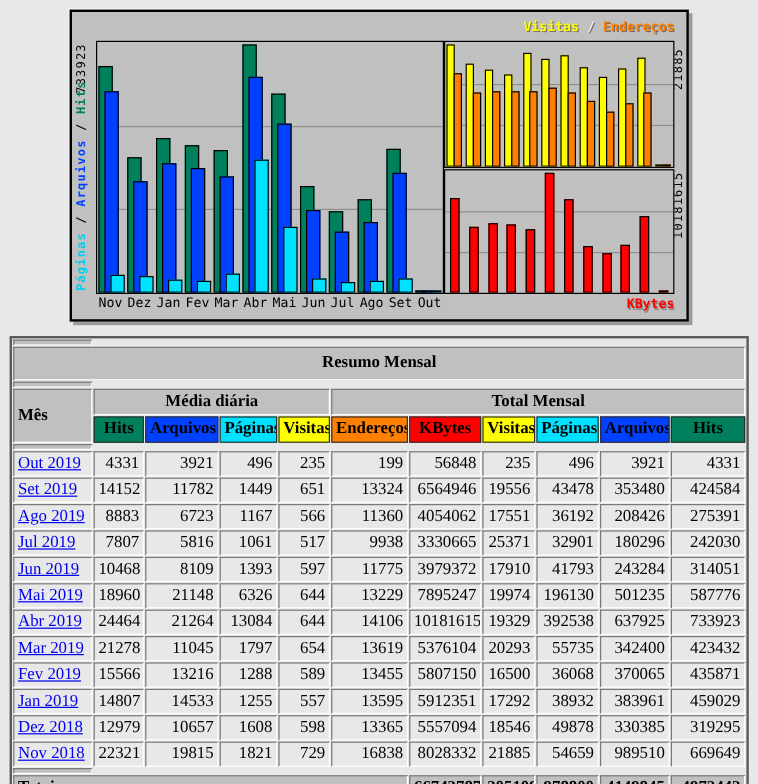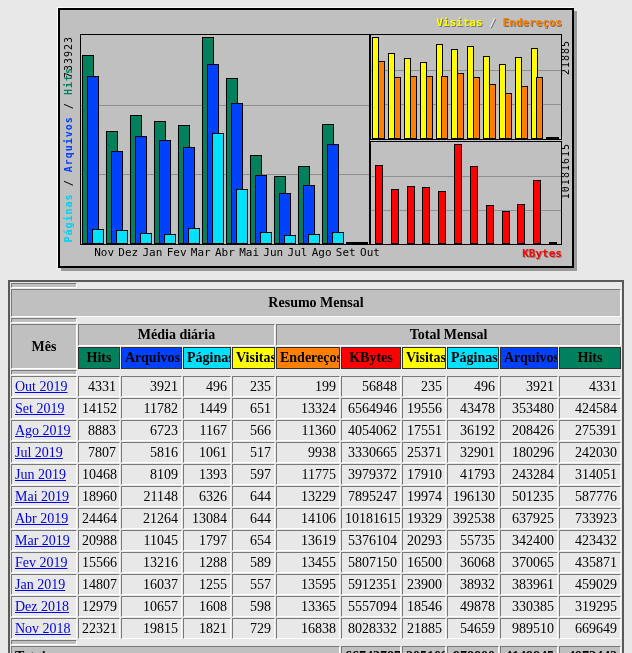--- a/index.html
+++ b/index.html
@@ -9,35 +9,35 @@
          font-family:"DejaVu Sans Mono",monospace;}
   .g-title{position:absolute;left:22px;top:5px;font-size:13px;font-weight:bold;color:#0000ee;white-space:nowrap;}
   .g-legend{position:absolute;right:10px;top:6px;font-size:11px;font-weight:bold;white-space:nowrap;
             text-shadow:1px 1px 0 #707070;margin-left:19px;}
   .plot{position:absolute;background:#c0c0c0;border:1px solid #000;overflow:hidden;}
   .plot-main{left:20px;top:24px;width:288px;height:209px;}
   .plot-visits{left:310px;top:24px;width:190px;height:104px;}
   .plot-kbytes{left:310px;top:131px;width:190px;height:102px;}
   .gridline{position:absolute;left:0;width:100%;height:1px;background:#8f8f8f;}
   .bar{position:absolute;bottom:0;border:1px solid #000;box-sizing:border-box;}
-  .xlabels{position:absolute;left:32px;top:236px;width:290px;display:flex;}
+  .xlabels{position:absolute;left:20px;top:236px;width:290px;display:flex;}
   .xlabels span{flex:1;text-align:center;font-size:11px;color:#000;}
   .vtext{writing-mode:vertical-rl;transform:rotate(180deg);font-size:10px;color:#000;letter-spacing:1px;line-height:10px;}
   .vlab-max{position:absolute;left:4px;top:26px;}
   .vlab-series{position:absolute;left:4px;bottom:23px;font-weight:bold;}
   .vlab-visits{position:absolute;left:501px;top:30px;}
   .vlab-kb{position:absolute;left:501px;top:133px;}
   .kbytes-lab{position:absolute;right:10px;top:237px;font-size:11px;font-weight:bold;text-shadow:1px 1px 0 #888;}
   
   table.summary{width:604px;margin:12px auto 0 auto;border-collapse:separate;border-spacing:1px;
                 border:2px solid #5a5a5a;table-layout:fixed;}
   table.summary th, table.summary td{border:1px solid;border-color:#787878 #ffffff #ffffff #787878;
                 font-size:14px;color:#000;padding:0 3px;overflow:hidden;white-space:nowrap;}
   .t-title{background:#c0c0c0;text-align:center;font-size:17px;font-weight:bold;height:26px;}
-  .t-mes{background:#c0c0c0;font-weight:bold;text-align:center;vertical-align:middle;}
+  .t-mes{background:#c0c0c0;font-weight:bold;text-align:left;vertical-align:middle;}
   .t-group{background:#c0c0c0;font-weight:bold;text-align:center;height:20px;}
   .t-col{font-weight:bold;text-align:center;height:20px;border-color:#303030 !important;}
   .sep-cell{background:#c0c0c0;height:3px;padding:0;line-height:3px;font-size:2px;}
   td.mon{background:#e8e8e8;text-align:left;height:19px;}
   td.num{background:#e8e8e8;text-align:right;height:19px;}
   td.tot{background:#c0c0c0;text-align:right;font-weight:bold;height:19px;}
   .tot-label{background:#c0c0c0;text-align:left;font-weight:bold;}
   a.mlink{color:#0000ee;text-decoration:underline;}
 </style>
 </head>
@@ -287,21 +287,21 @@
         <td class="num">644</td>
         <td class="num">14106</td>
         <td class="num">10181615</td>
         <td class="num">19329</td>
         <td class="num">392538</td>
         <td class="num">637925</td>
         <td class="num">733923</td>
       </tr>
       <tr>
         <td class="mon"><a class="mlink" href="#">Mar 2019</a></td>
-        <td class="num">20988</td>
+        <td class="num">21278</td>
         <td class="num">11045</td>
         <td class="num">1797</td>
         <td class="num">654</td>
         <td class="num">13619</td>
         <td class="num">5376104</td>
         <td class="num">20293</td>
         <td class="num">55735</td>
         <td class="num">342400</td>
         <td class="num">423432</td>
       </tr>
@@ -314,26 +314,26 @@
         <td class="num">13455</td>
         <td class="num">5807150</td>
         <td class="num">16500</td>
         <td class="num">36068</td>
         <td class="num">370065</td>
         <td class="num">435871</td>
       </tr>
       <tr>
         <td class="mon"><a class="mlink" href="#">Jan 2019</a></td>
         <td class="num">14807</td>
-        <td class="num">16037</td>
+        <td class="num">14533</td>
         <td class="num">1255</td>
         <td class="num">557</td>
         <td class="num">13595</td>
         <td class="num">5912351</td>
-        <td class="num">23900</td>
+        <td class="num">17292</td>
         <td class="num">38932</td>
         <td class="num">383961</td>
         <td class="num">459029</td>
       </tr>
       <tr>
         <td class="mon"><a class="mlink" href="#">Dez 2018</a></td>
         <td class="num">12979</td>
         <td class="num">10657</td>
         <td class="num">1608</td>
         <td class="num">598</td>

